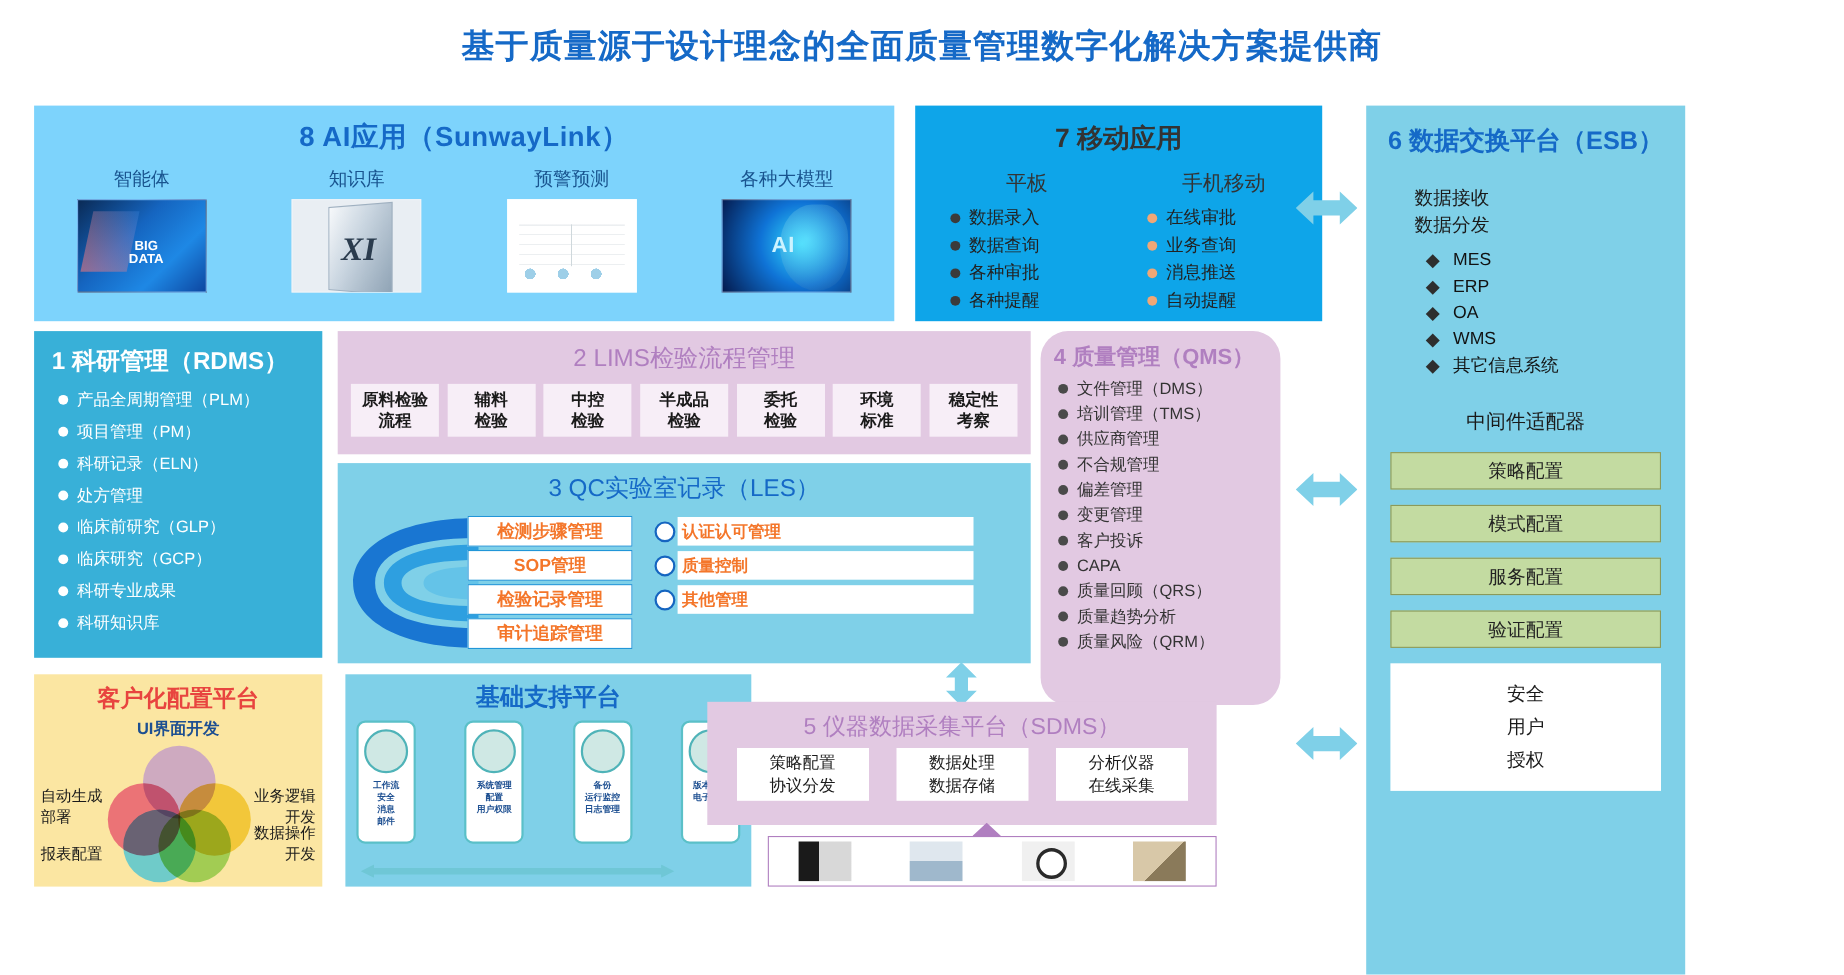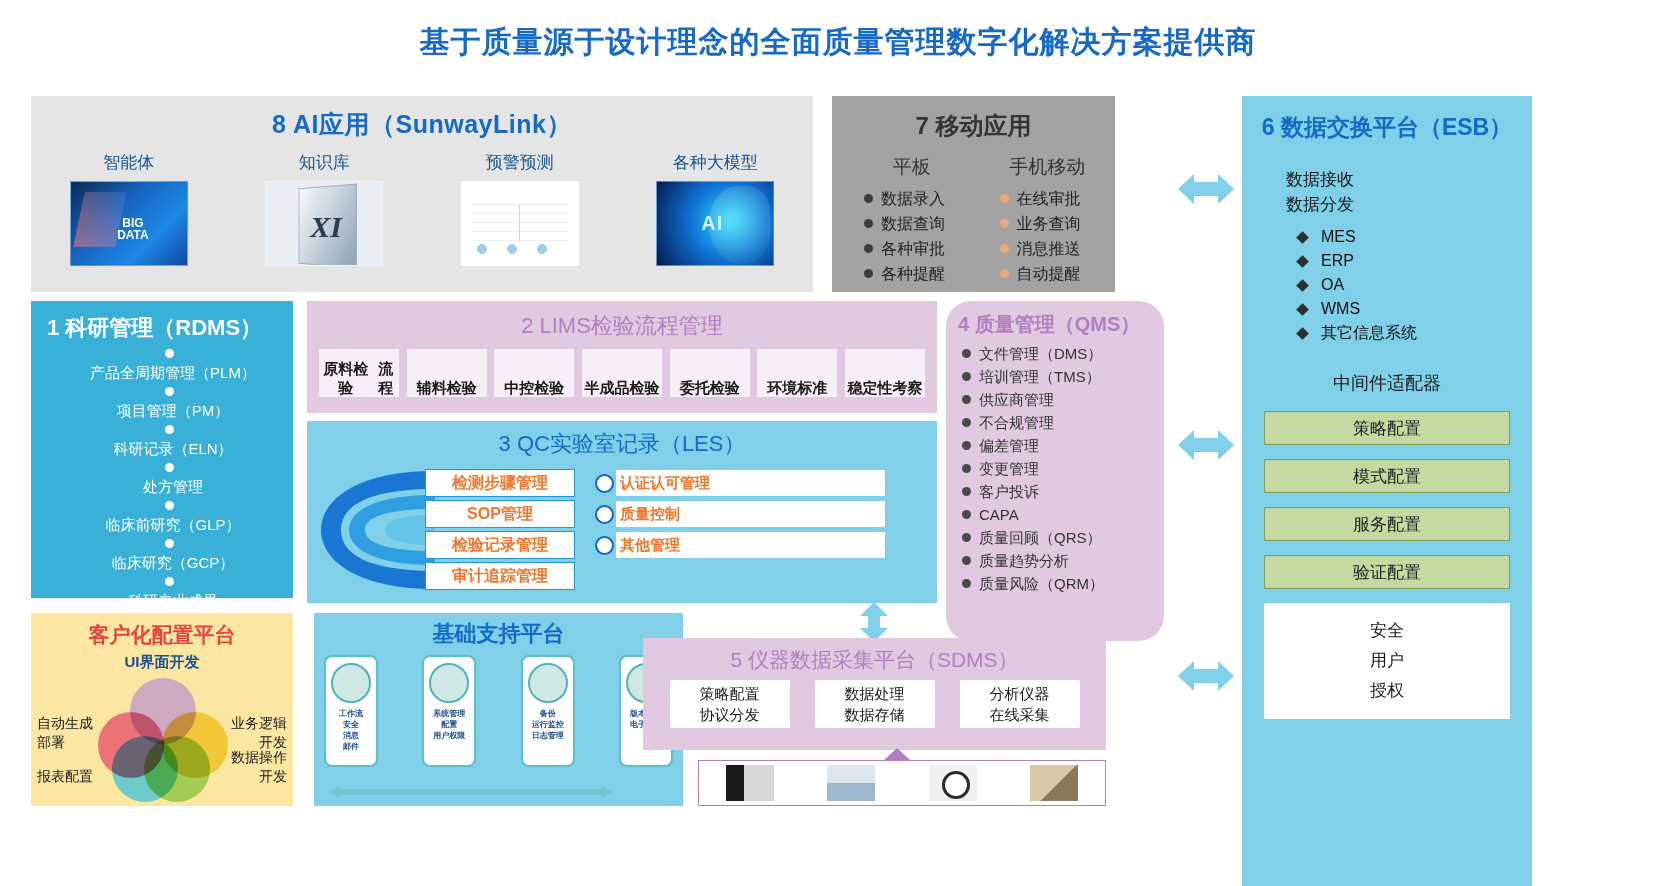--- a/index.html
+++ b/index.html
@@ -14,21 +14,21 @@
     position: absolute; top: 22px; left: 0; width: 1676px;
     text-align: center;
     font-size: 30px; font-weight: bold; color: #1569c7;
     letter-spacing: 1px;
   }
   .panel { position: absolute; }
 
   
   #ai-panel {
     left: 31px; top: 96px; width: 782px; height: 196px;
-    background: #e5e5e5;
+    background: #7dd3fc;
   }
   #ai-panel .p-title {
     text-align: center; color: #1569c7; font-size: 25px; font-weight: 600;
     padding-top: 12px; letter-spacing: .5px;
   }
   .ai-items { display: flex; justify-content: space-around; margin-top: 10px; }
   .ai-item { width: 170px; text-align: center; }
   .ai-item .lbl { color: #19548f; font-size: 17px; margin-bottom: 7px; }
   .ai-thumb { width: 118px; height: 85px; margin: 0 auto; position: relative; overflow: hidden; border: 1px solid rgba(255,255,255,.4); }
   .thumb-bigdata { background: linear-gradient(135deg,#0a2a55 0%, #1565c0 40%, #1e88e5 70%, #0d47a1 100%); }
@@ -70,22 +70,22 @@
     font-size:20px; font-weight:bold; letter-spacing:1px;
   }
   .thumb-ai:before {
     content:""; position:absolute; right:2px; top:4px; width:62px; height:78px;
     border-radius:50% 40% 45% 55%;
     background: radial-gradient(circle at 40% 40%, rgba(120,230,255,.55), rgba(10,50,140,.2));
   }
 
   
   #mobile-panel {
-    left: 832px; top: 96px; width: 283px; height: 196px;
-    background: #a3a3a3;
+    left: 832px; top: 96px; width: 370px; height: 196px;
+    background: #0ea5e9;
   }
   #mobile-panel .p-title {
     text-align:center; color:#333; font-size:24px; font-weight:bold; padding-top:14px;
   }
   .mob-cols { display:flex; margin-top: 12px; padding-left: 12px; }
   .mob-col { flex:1; }
   .mob-col .col-h { text-align:center; color:#333; font-size:19px; margin-bottom:6px; }
   .mob-li { display:flex; align-items:center; font-size:16px; color:#222; line-height:25px; padding-left:20px; }
   .dot { width:9px; height:9px; border-radius:50%; margin-right:8px; flex:none; }
   .dot-dark { background:#3b3b3b; }
@@ -116,33 +116,33 @@
   }
 
   
   #rdms-panel {
     left: 31px; top: 301px; width: 262px; height: 297px;
     background: #38b0d8;
   }
   #rdms-panel .p-title {
     color:#ffffff; font-size:22px; font-weight:bold; padding: 12px 0 6px 16px;
   }
-  .rdms-li { display:flex; align-items:center; color:#ffffff; font-size:15px; line-height:29px; padding-left:22px;flex-direction:column; }
+  .rdms-li { display:flex; align-items:center; color:#ffffff; font-size:15px; line-height:29px; padding-left:22px; }
   .dot-white { background:#ffffff; }
 
   
   #lims-panel {
     left: 307px; top: 301px; width: 630px; height: 112px;
     background: #e2c9e2;
   }
   #lims-panel .p-title { text-align:center; color:#b07fc0; font-size:22px; padding-top:10px; }
   .lims-boxes { display:flex; justify-content:space-between; padding: 8px 12px 0 12px; }
   .lims-box {
     width: 80px; height: 48px; background:#f7eef7;
-    display:flex; flex-direction:row; align-items:flex-end; justify-content:center;
+    display:flex; flex-direction:column; align-items:center; justify-content:center;
     color:#1a1a1a; font-size:15px; font-weight:bold; line-height:19px; text-align:center;
   }
 
   
   #les-panel {
     left: 307px; top: 421px; width: 630px; height: 182px;
     background: #7fd0e8;
   }
   #les-panel .p-title { text-align:center; color:#1569c7; font-size:22px; padding-top:8px; }
   .les-body { position:relative; height:132px; margin-top:4px; }

